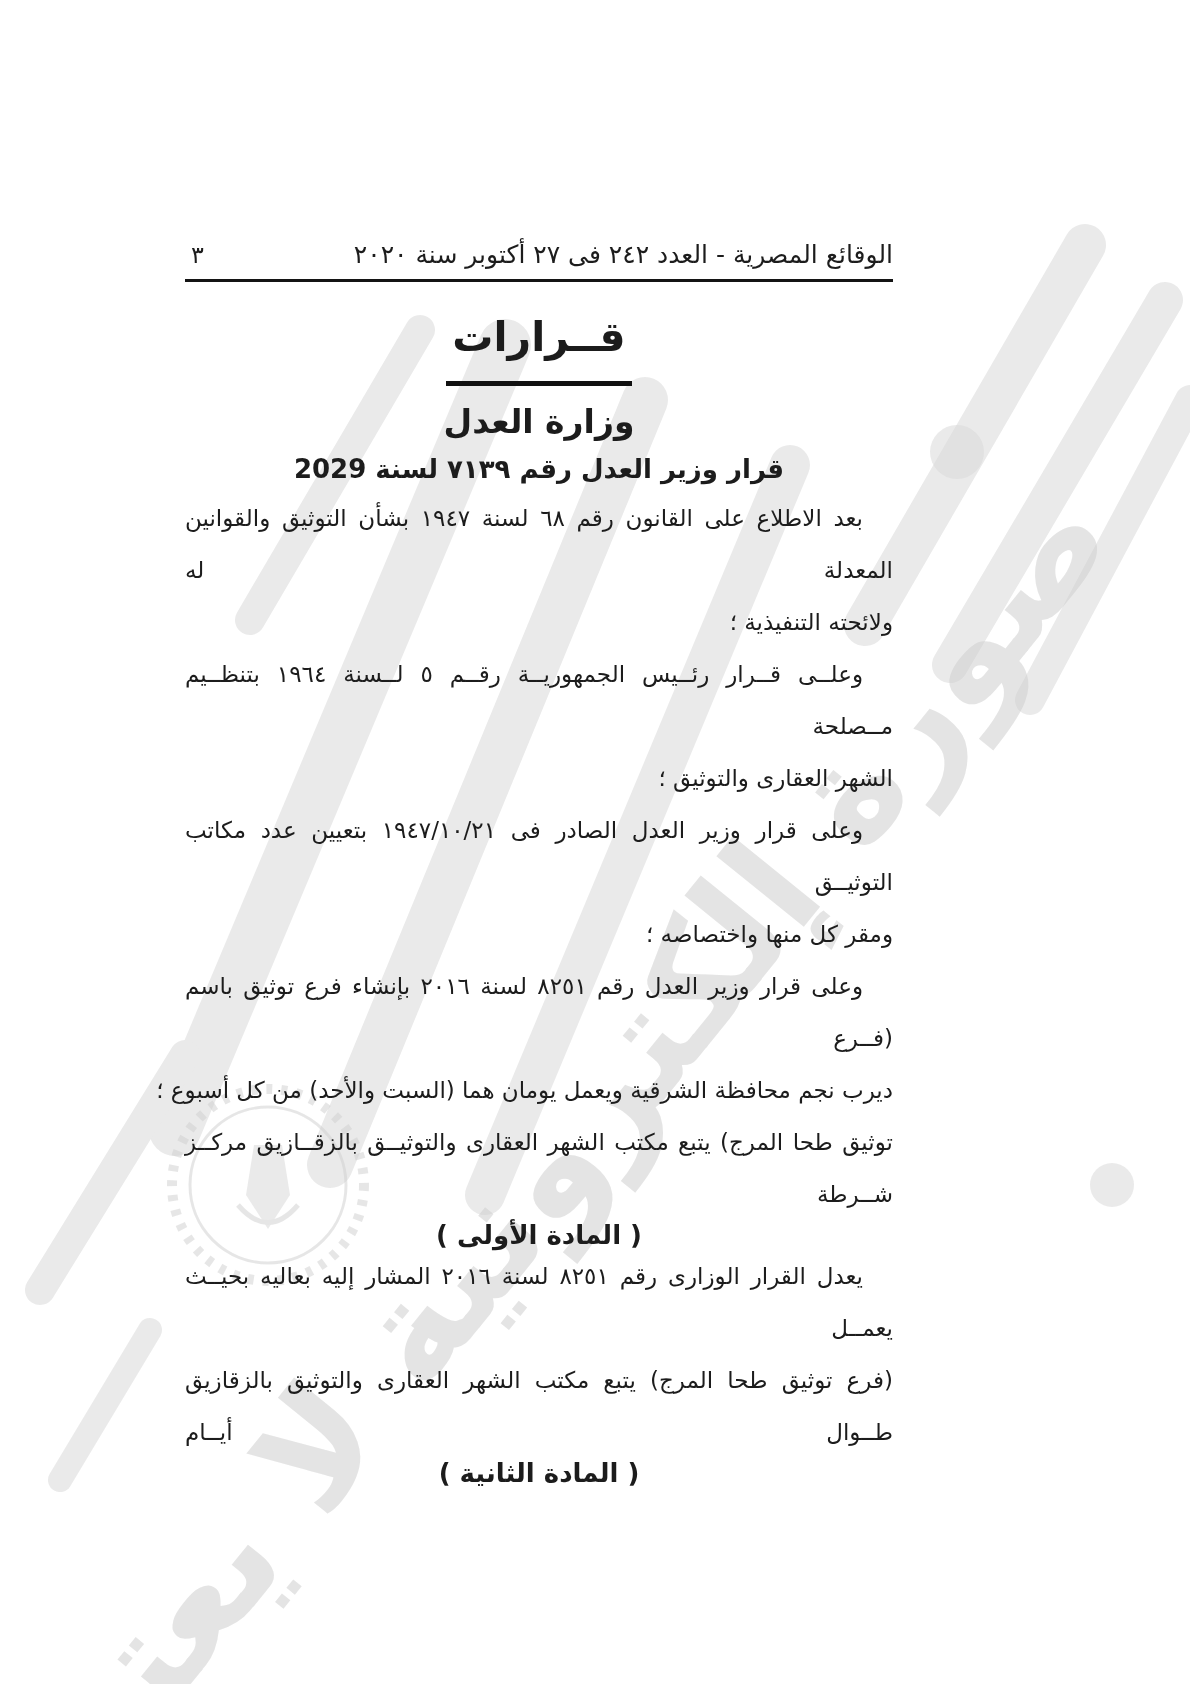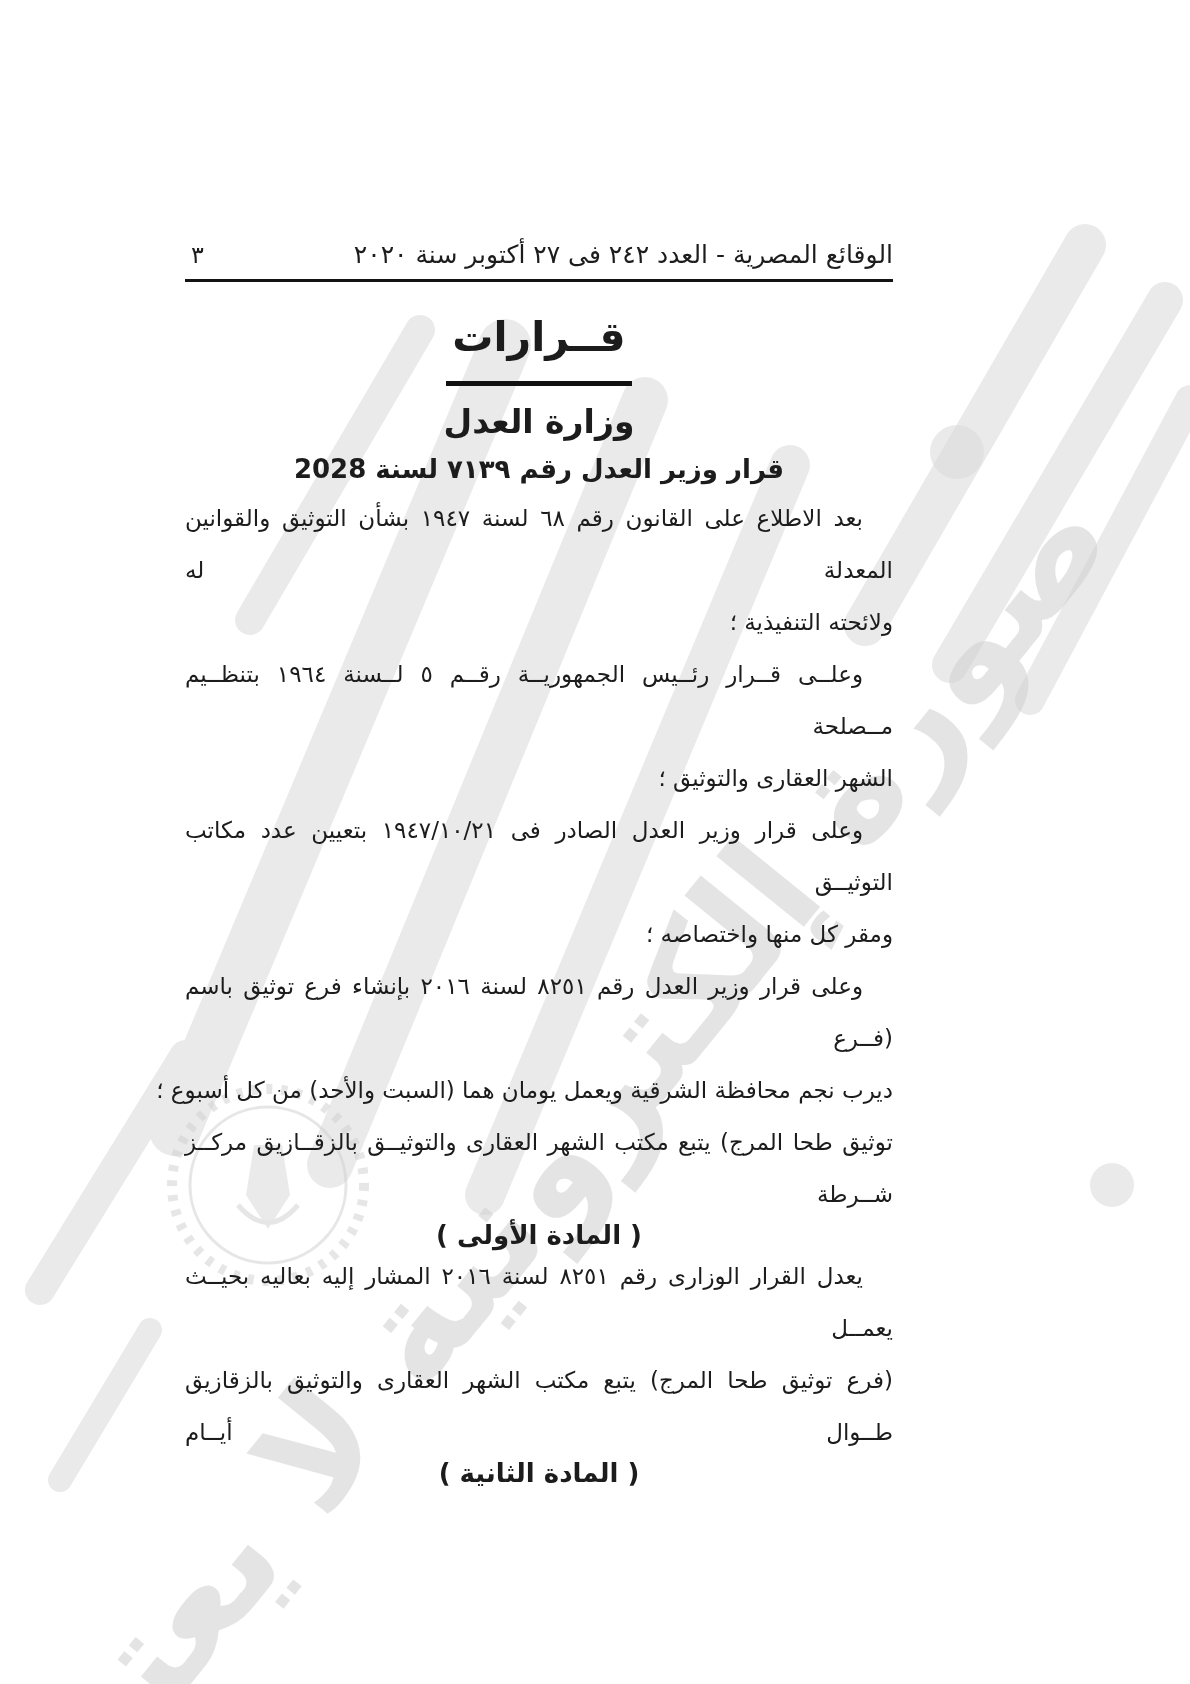--- a/index.html
+++ b/index.html
@@ -152,21 +152,21 @@
       <div class="header-pagenum">٣</div>
     </div>
     <div class="rule"></div>
 
     <div class="t-section">
       <span>قــرارات</span>
     </div>
 
     <div class="t-ministry">وزارة العدل</div>
 
-    <div class="t-decree">قرار وزير العدل رقم ٧١٣٩ لسنة 2028</div>
+    <div class="t-decree">قرار وزير العدل رقم ٧١٣٩ لسنة 2029</div>
 
 
     <div class="body-block">
       <div class="bodyline j indent">بعد الاطلاع على القانون رقم ٦٨ لسنة ١٩٤٧ بشأن التوثيق والقوانين المعدلة له</div>
       <div class="bodyline">ولائحته التنفيذية ؛</div>
       <div class="bodyline j indent">وعلــى قــرار رئــيس الجمهوريــة رقــم ٥ لــسنة ١٩٦٤ بتنظــيم مــصلحة</div>
       <div class="bodyline">الشهر العقارى والتوثيق ؛</div>
       <div class="bodyline j indent">وعلى قرار وزير العدل الصادر فى ١٩٤٧/١٠/٢١ بتعيين عدد مكاتب التوثيــق</div>
       <div class="bodyline">ومقر كل منها واختصاصه ؛</div>
       <div class="bodyline j indent">وعلى قرار وزير العدل رقم ٨٢٥١ لسنة ٢٠١٦ بإنشاء فرع توثيق باسم (فــرع</div>

